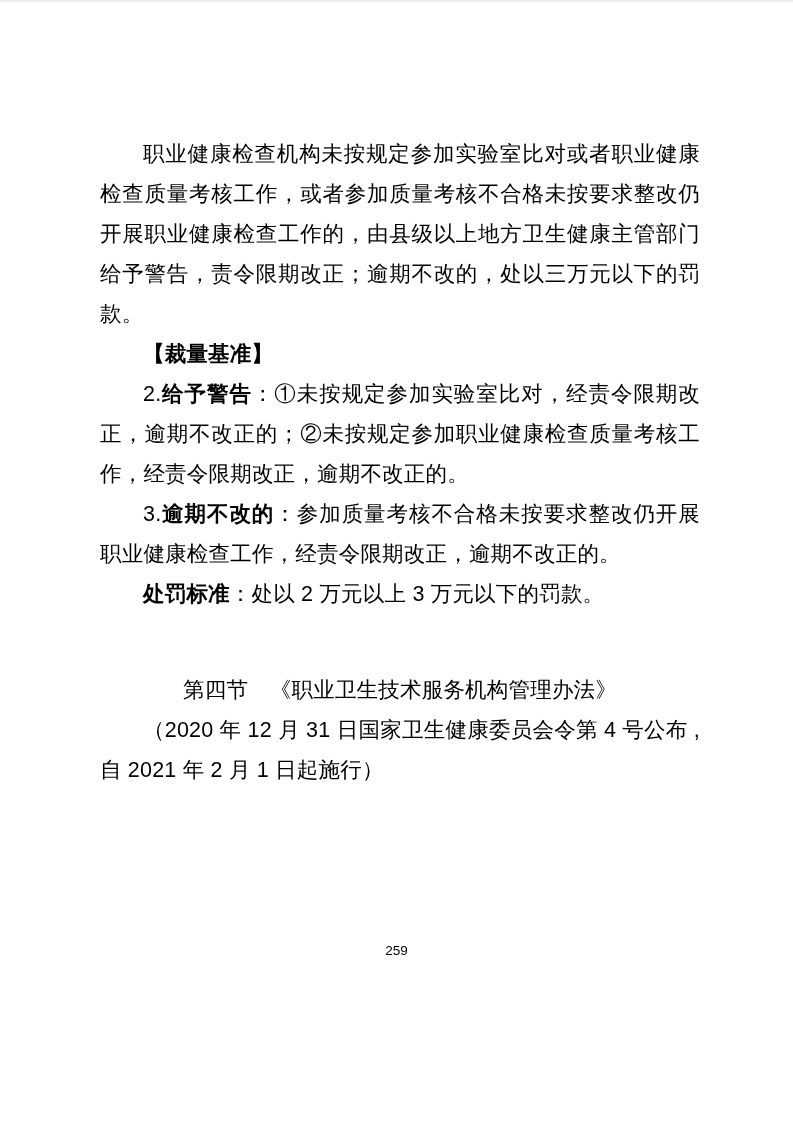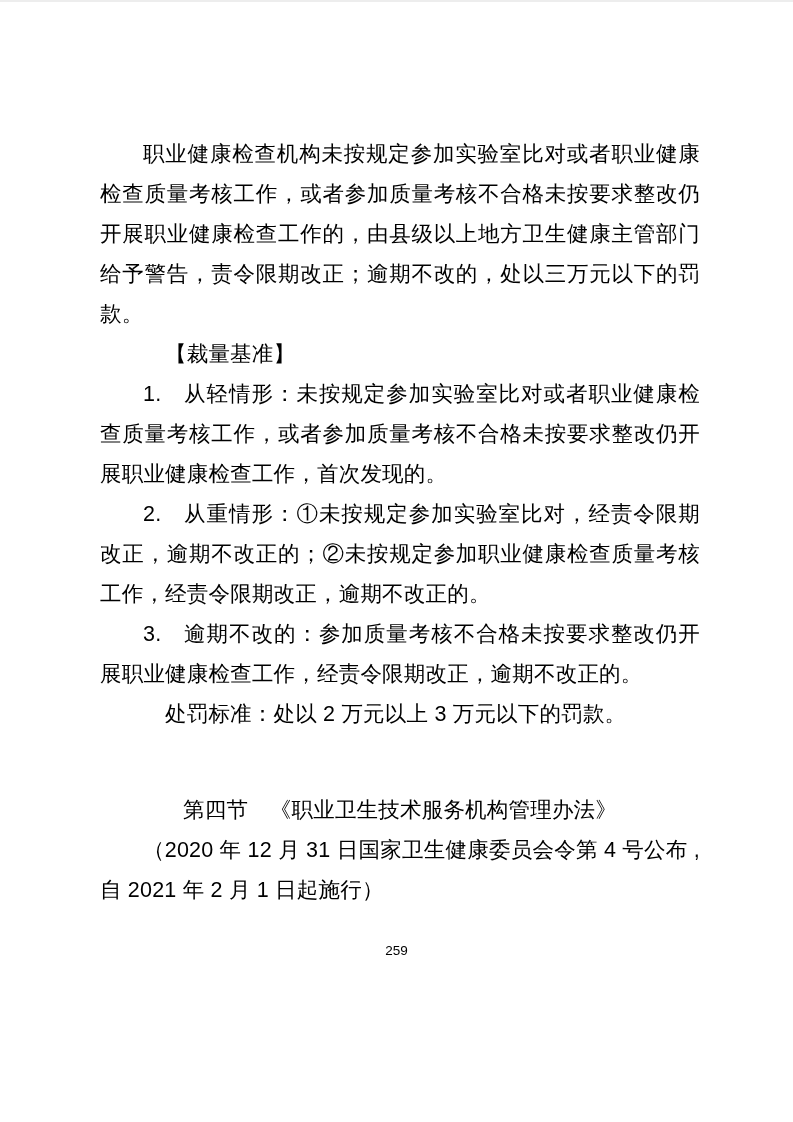--- a/index.html
+++ b/index.html
@@ -36,43 +36,41 @@
     margin: 0;
     padding: 0;
     text-indent: 2em;
   }
   p.section-title {
     text-align: center;
     text-indent: 0;
     margin-top: 56px;
   }
   .bold {
-    font-weight: 400;
-    margin-left: 22px;
+    font-weight: 700;
   }
   .page-number {
     position: absolute;
     top: 943px;
     left: 0;
     width: 100%;
     text-align: center;
     font-size: 13.5px;
     line-height: 16px;
     color: #000000;
   }
 </style>
 </head>
 <body>
 
 <div class="page">
   <div class="scan-edge"></div>
   <div class="doc-body">
       <p class="para"><span>职业健康检查机构未按规定参加实验室比对或者职业健康检查质量考核工作，或者参加质量考核不合格未按要求整改仍开展职业健康检查工作的，由县级以上地方卫生健康主管部门给予警告，责令限期改正；逾期不改的，处以三万元以下的罚款。</span></p>
       <p class="para"><span class="bold">【裁量基准】</span></p>
-      <p class="para"><span>1.</span><span class="bold">从轻情形</span><span>：未按规定参加实验室比对或者职业健康检查质量考核工作，或者参加质量考核不合格未按要求整改仍开展职业健康检查工作，首次发现的。</span></p>
-      <p class="para"><span>2.</span><span class="bold">从重情形</span><span>：①未按规定参加实验室比对，经责令限期改正，逾期不改正的；②未按规定参加职业健康检查质量考核工作，经责令限期改正，逾期不改正的。</span></p>
+      <p class="para"><span>2.</span><span class="bold">给予警告</span><span>：①未按规定参加实验室比对，经责令限期改正，逾期不改正的；②未按规定参加职业健康检查质量考核工作，经责令限期改正，逾期不改正的。</span></p>
       <p class="para"><span>3.</span><span class="bold">逾期不改的</span><span>：参加质量考核不合格未按要求整改仍开展职业健康检查工作，经责令限期改正，逾期不改正的。</span></p>
       <p class="para"><span class="bold">处罚标准</span><span>：处以 2 万元以上 3 万元以下的罚款。</span></p>
       <p class="para section-title"><span>第四节　《职业卫生技术服务机构管理办法》</span></p>
       <p class="para"><span>（2020 年 12 月 31 日国家卫生健康委员会令第 4 号公布 ,自 2021 年 2 月 1 日起施行）</span></p>
     </div>
   <div class="page-number">259</div>
 </div>
 
 </body></html>

